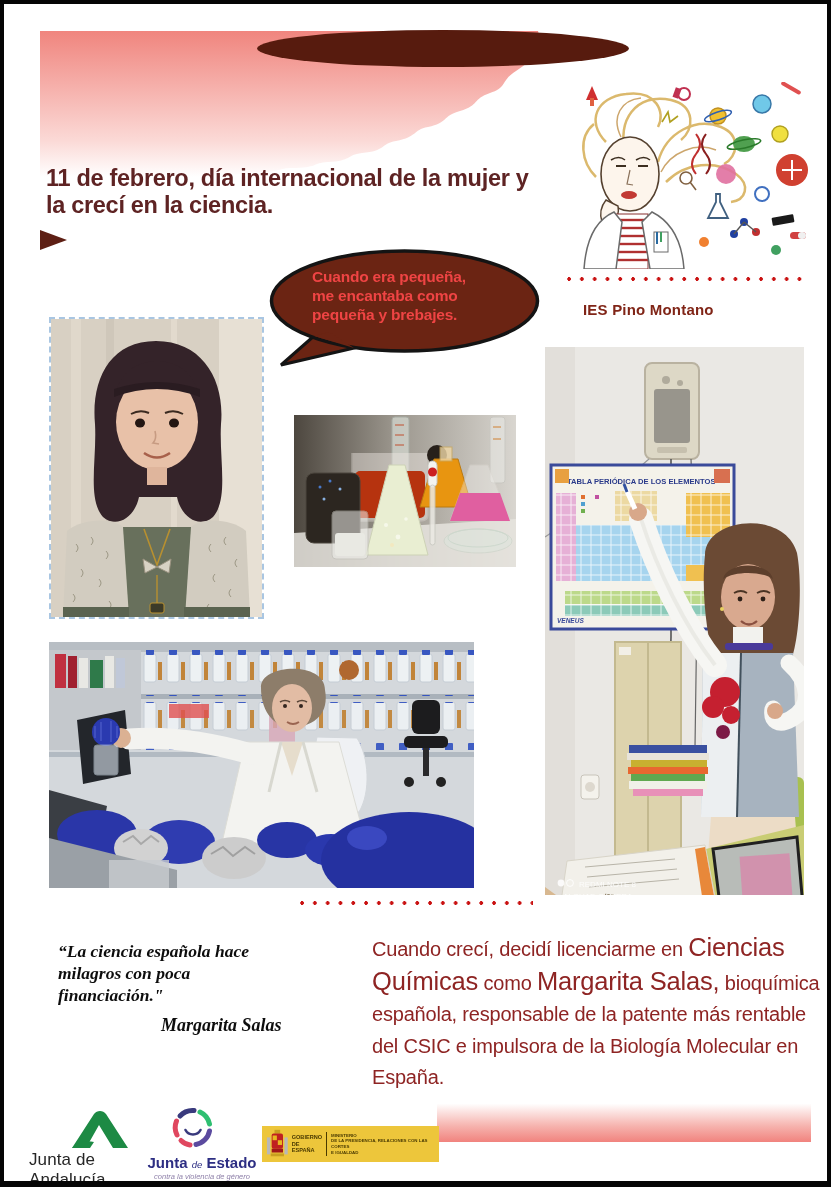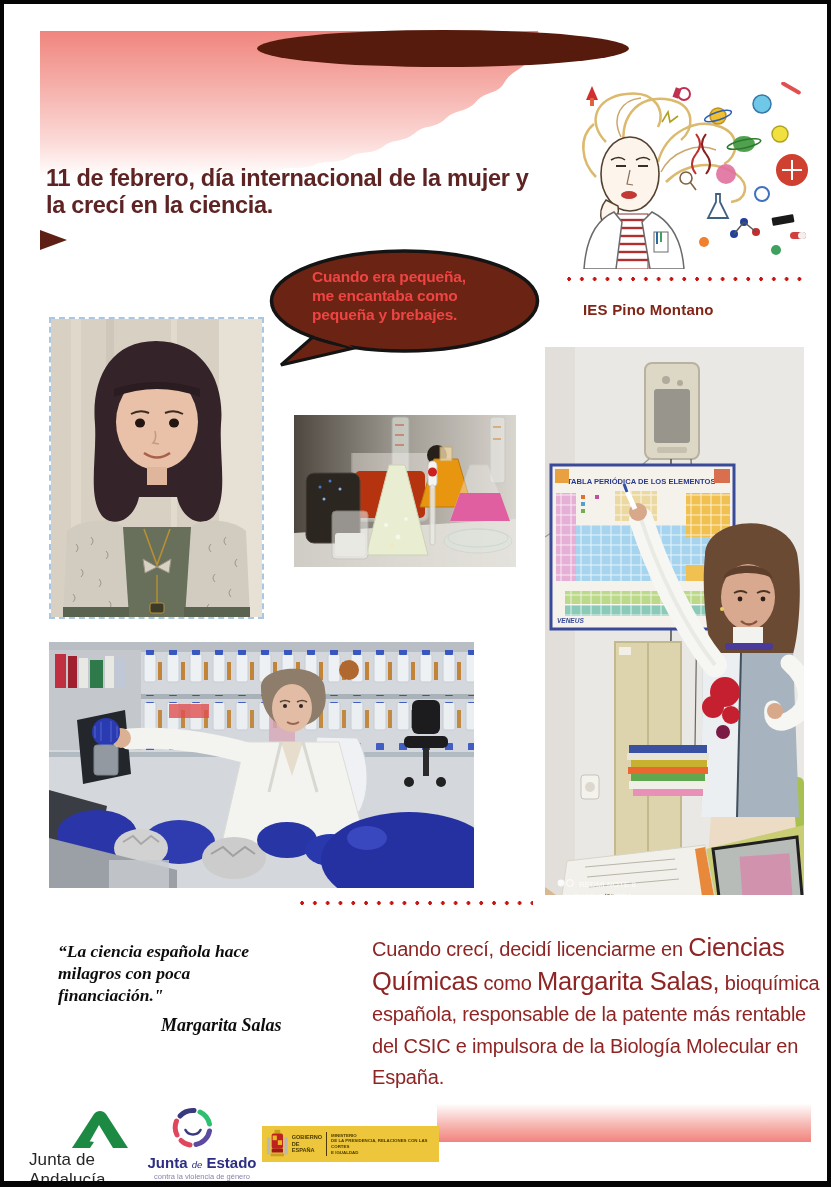--- a/index.html
+++ b/index.html
@@ -75,21 +75,21 @@
   
   .footer-bar{
     left:433px;top:1098px;width:374px;height:40px;
     background:linear-gradient(to bottom,#ffffff 4%, #f6b3ae 60%, #f1837e 100%);
   }
   .junta-logo{left:64px;top:1104px;width:64px;height:42px;}
   .junta-label{left:25px;top:1146px;width:130px;font-size:17px;color:#262626;letter-spacing:0.1px;}
   .pacto-icon{left:165px;top:1100px;width:48px;height:48px;}
   .pacto-title{left:143px;top:1150px;width:110px;text-align:center;color:#2d2e83;font-weight:bold;font-size:15px;}
   .pacto-title .small{font-size:9.5px;font-weight:normal;font-style:italic;}
-  .pacto-subtitle{left:143px;top:1168px;width:110px;text-align:center;color:#8d7fa8;font-size:7.5px;}
+  .pacto-subtitle{left:143px;top:1168px;width:110px;text-align:center;color:#8d7fa8;font-size:7.5px;font-style:italic;}
   .gob-box{
     left:258px;top:1122px;width:177px;height:36px;
     background:#edc63b;display:flex;align-items:center;box-sizing:border-box;padding:2px 4px;
   }
   .gob-text1{font-size:5.6px;font-weight:bold;color:#4a3a00;line-height:6.5px;margin-left:3px;width:32px;}
   .gob-div{width:1px;height:24px;background:#4a3a00;margin:0 4px;}
   .gob-text2{font-size:4.4px;font-weight:bold;color:#4a3a00;line-height:5.6px;width:110px;}
 </style>
 </head>
 <body>

